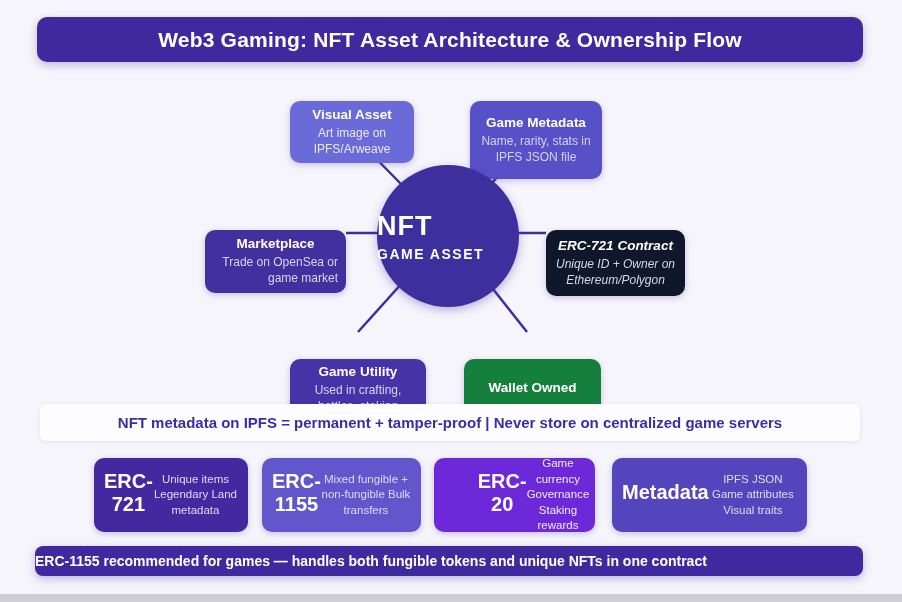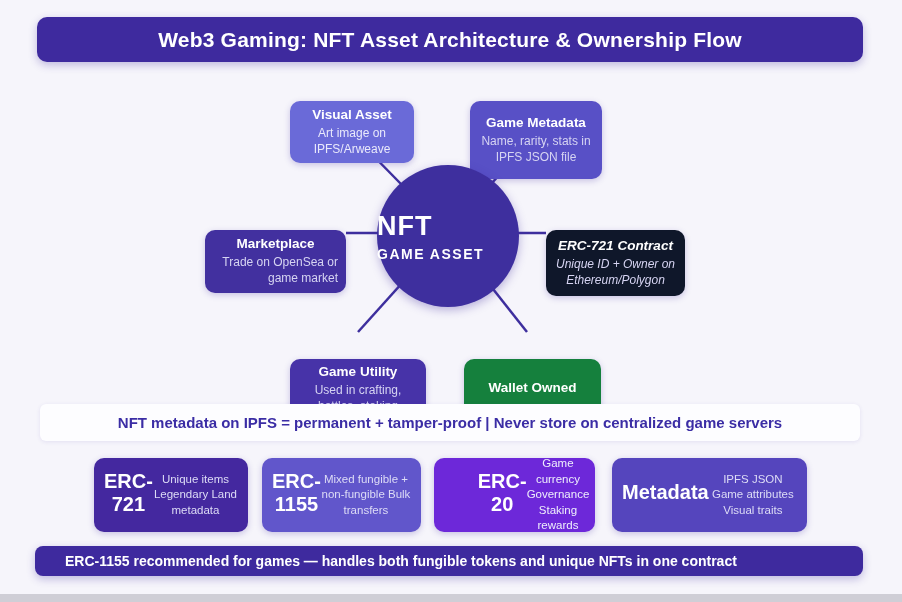--- a/index.html
+++ b/index.html
@@ -111,21 +111,20 @@
   .std.erc-1155 { left: 262px; width: 159px; background: #6156cb; }
   .std.erc-20   { left: 434px; width: 161px; background: #6d28d9; padding-left: 48px; }
   .std.erc-20 .std-desc { color: #eeeefc; }
   .std.metadata { left: 612px; width: 195px; background: #5545bd; }
 
   .banner.footer {
     left: 35px; top: 546px;
     width: 828px; height: 30px;
     border-radius: 8px;
     justify-content: flex-start;
-    padding-left: 30px;
   }
   .banner.footer .banner-text { font-size: 14px; font-weight: bold; }
 
   .bottom-strip {
     position: absolute;
     left: 0; top: 594px;
     width: 902px; height: 8px;
     background: #cfced6;
     z-index: 2;
   }

